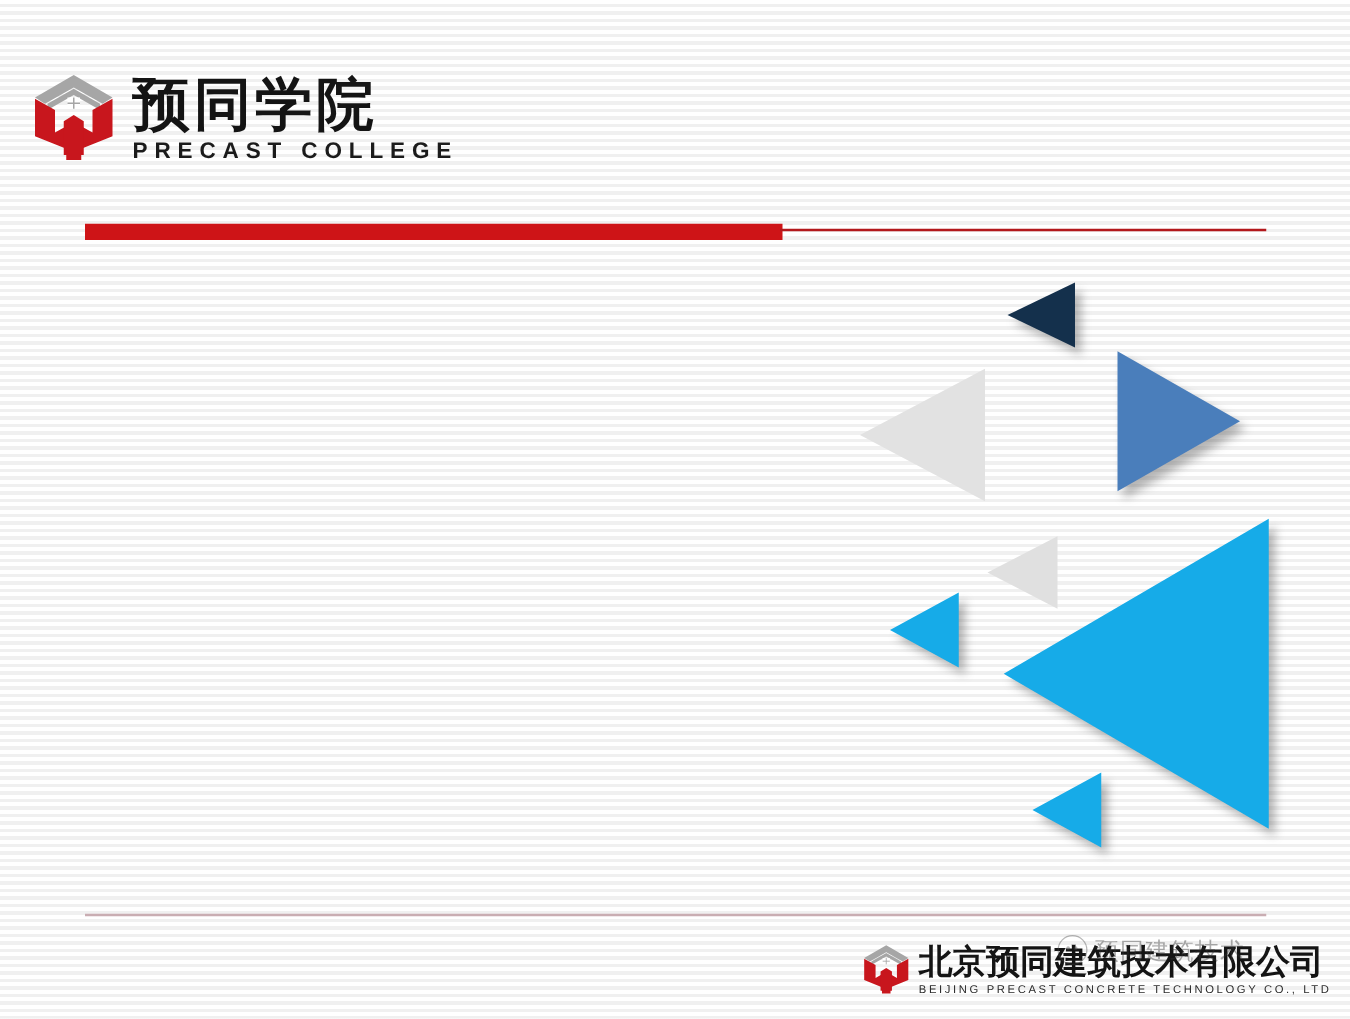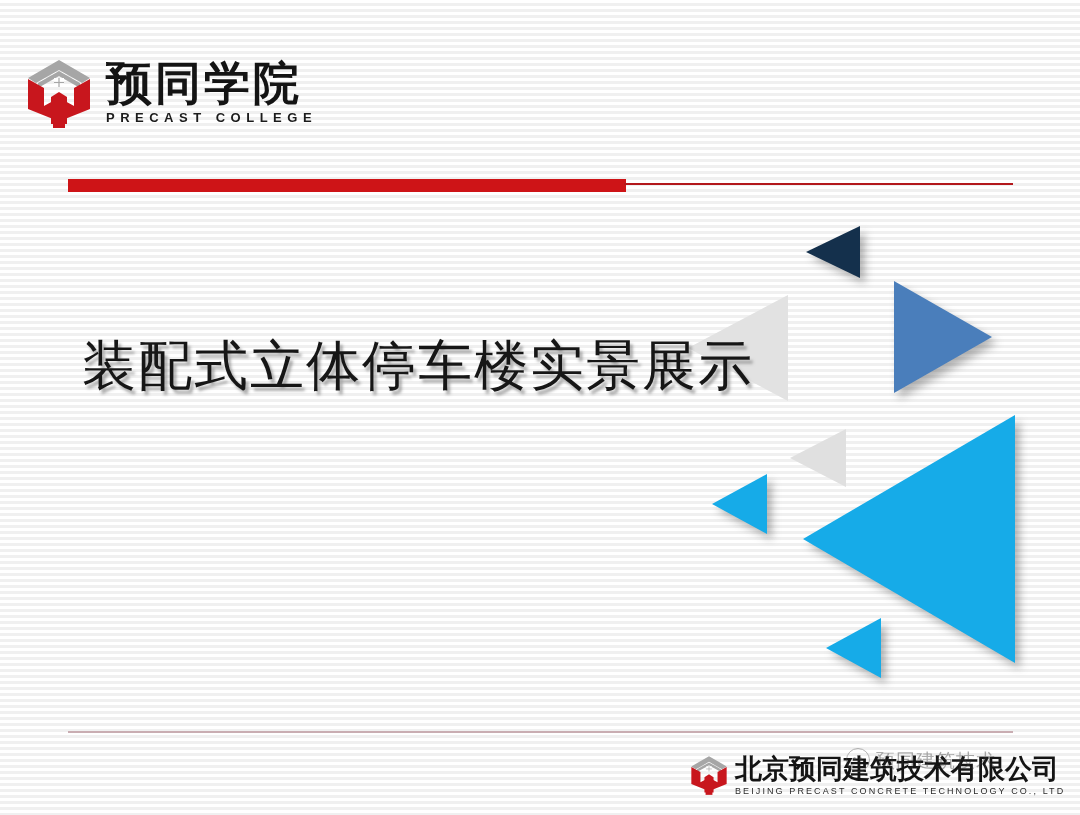--- a/index.html
+++ b/index.html
@@ -44,21 +44,21 @@
   #header-logo .logo-cn {
     font-size: 46px;
     font-weight: bold;
     color: #141414;
     letter-spacing: 3px;
     line-height: 1.02;
     white-space: nowrap;
     font-family: "Liberation Sans", sans-serif;
   }
   #header-logo .logo-en {
-    font-size: 13px;
+    font-size: 18px;
     font-weight: bold;
     color: #1b1b1b;
     letter-spacing: 5.5px;
     margin-top: 3px;
     white-space: nowrap;
     font-family: "Liberation Sans", sans-serif;
   }
 
   
   #top-divider {
@@ -296,21 +296,20 @@
   </div>
 
   <div class="tri shadowed" id="tri-navy"></div>
   <div class="tri shadowed" id="tri-blue-med"></div>
   <div class="tri" id="tri-grey-lg"></div>
   <div class="tri" id="tri-grey-sm"></div>
   <div class="tri shadowed" id="tri-cyan-sm1"></div>
   <div class="tri shadowed" id="tri-cyan-big"></div>
   <div class="tri shadowed" id="tri-cyan-sm2"></div>
 
-  <div id="title-main">装配式立体停车楼实景展示</div>
 
   <div id="bottom-divider"></div>
 
   <div id="footer-logo">
     <div class="cube-mark">
       <svg width="38" height="41" viewBox="0 0 66 72" aria-hidden="true">
         <polygon points="33,2 64,20 56,25 33,12 10,25 2,20" fill="#A6A6A6"></polygon>
         <polygon points="33,13 54,25 54,30 33,18 12,30 12,25" fill="#A6A6A6"></polygon>
         <rect x="28" y="20" width="10" height="9" fill="#ffffff"></rect>
         <line x1="33" y1="20" x2="33" y2="29" stroke="#A6A6A6" stroke-width="1.2"></line>

